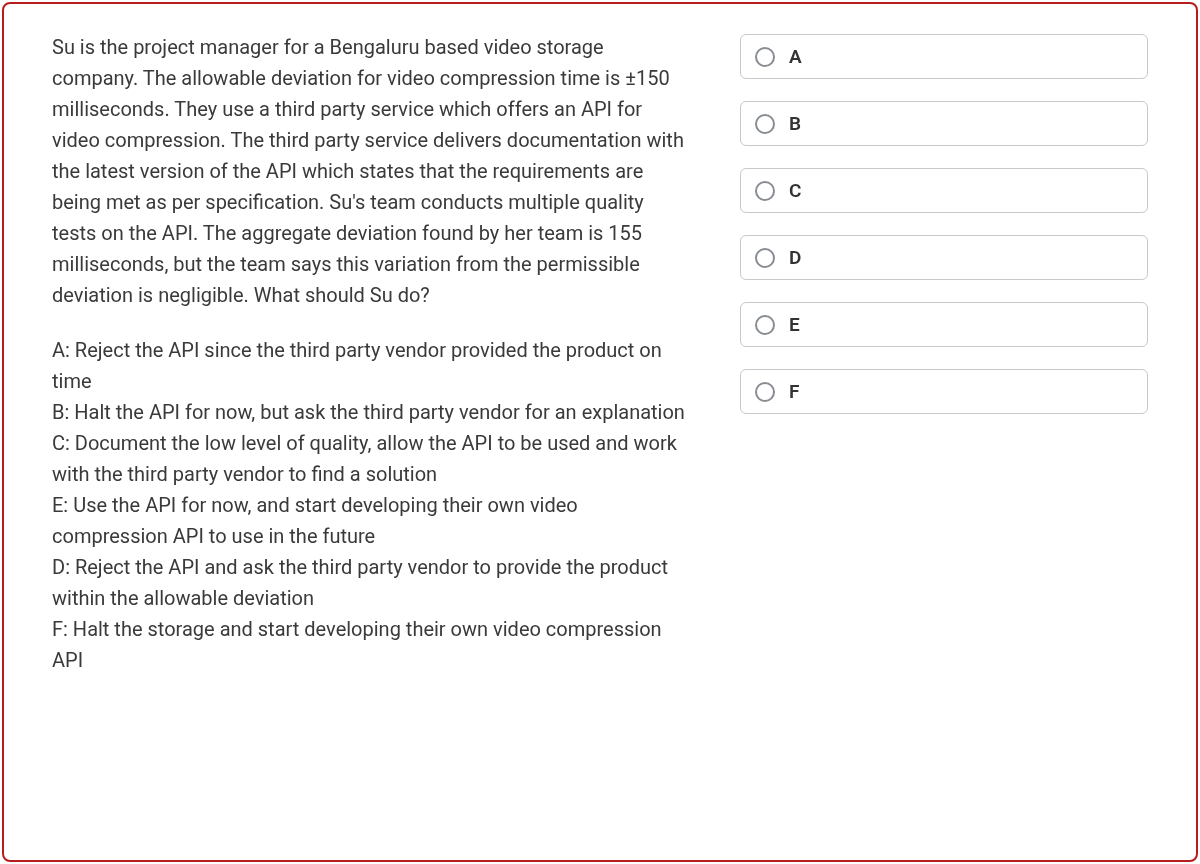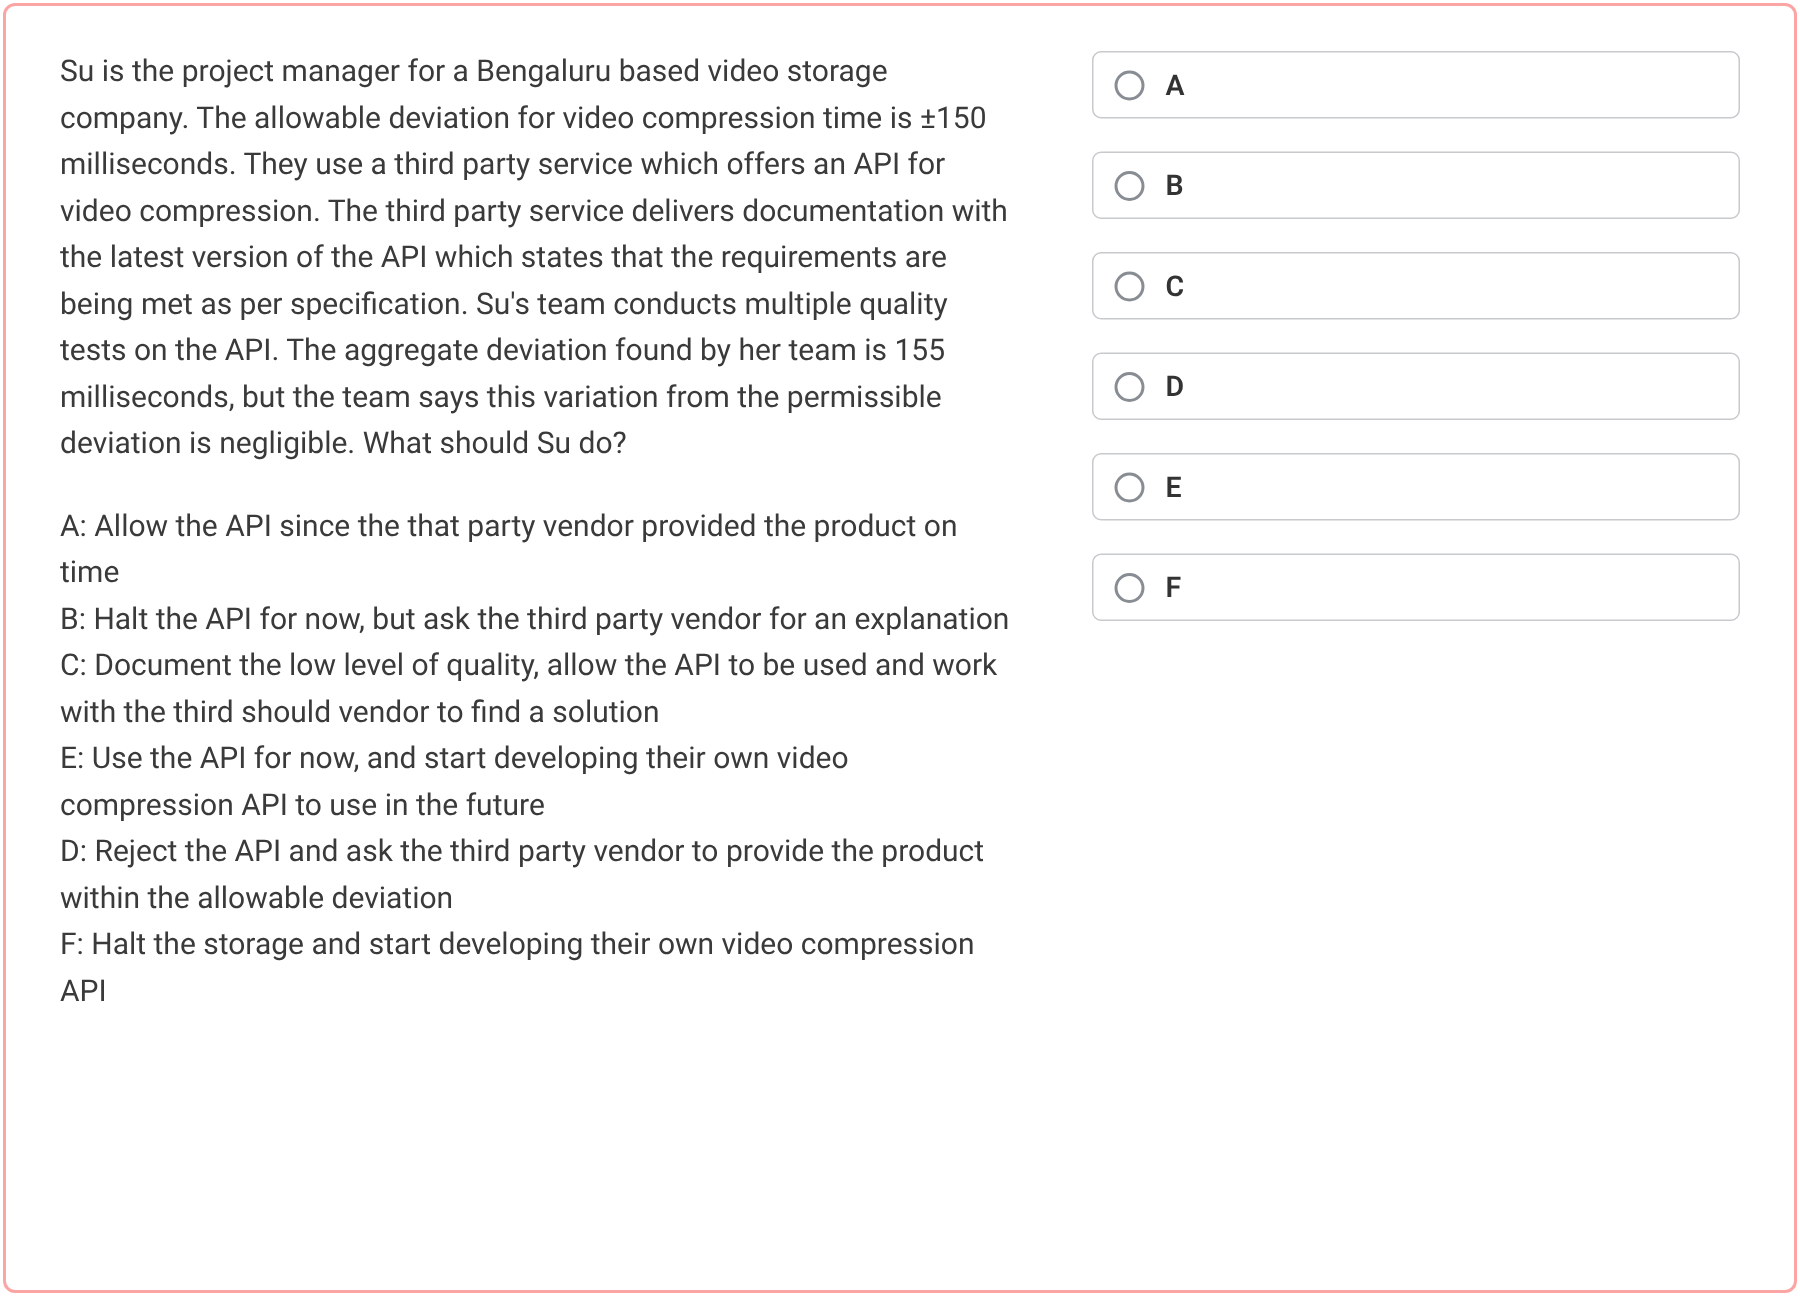--- a/index.html
+++ b/index.html
@@ -7,23 +7,23 @@
     margin: 0;
     padding: 0;
     font-family: -apple-system, BlinkMacSystemFont, "Segoe UI", Roboto, "Helvetica Neue", Arial, sans-serif;
     background: #fff;
     color: #333;
   }
   .frame {
     width: 1196px;
     height: 860px;
     margin: 2px;
-    border: 2px solid #fca5a5;
+    border: 2px solid #b91c1c;
     border-radius: 8px;
-    padding: 28px 36px;
+    padding: 28px 48px;
     display: flex;
     gap: 48px;
   }
   .left-col {
     flex: 0 0 640px;
     font-size: 20px;
     line-height: 1.55;
     color: #3a3a3a;
   }
   .left-col p { margin: 0; }
@@ -56,23 +56,23 @@
     flex: 0 0 auto;
     background: #fff;
   }
 </style>
 </head>
 <body>
 
 <div class="frame">
   <div class="left-col">
     <p class="question-text">Su is the project manager for a Bengaluru based video storage company. The allowable deviation for video compression time is ±150 milliseconds. They use a third party service which offers an API for video compression. The third party service delivers documentation with the latest version of the API which states that the requirements are being met as per specification. Su's team conducts multiple quality tests on the API. The aggregate deviation found by her team is 155 milliseconds, but the team says this variation from the permissible deviation is negligible. What should Su do?</p>
-    <p>A: Allow the API since the that party vendor provided the product on time</p>
+    <p>A: Reject the API since the third party vendor provided the product on time</p>
     <p>B: Halt the API for now, but ask the third party vendor for an explanation</p>
-    <p>C: Document the low level of quality, allow the API to be used and work with the third should vendor to find a solution</p>
+    <p>C: Document the low level of quality, allow the API to be used and work with the third party vendor to find a solution</p>
     <p>E: Use the API for now, and start developing their own video compression API to use in the future</p>
     <p>D: Reject the API and ask the third party vendor to provide the product within the allowable deviation</p>
     <p>F: Halt the storage and start developing their own video compression API</p>
   </div>
 
   <div class="right-col">
     <label class="option">
       <span class="radio"></span>
       <span>A</span>
     </label>

